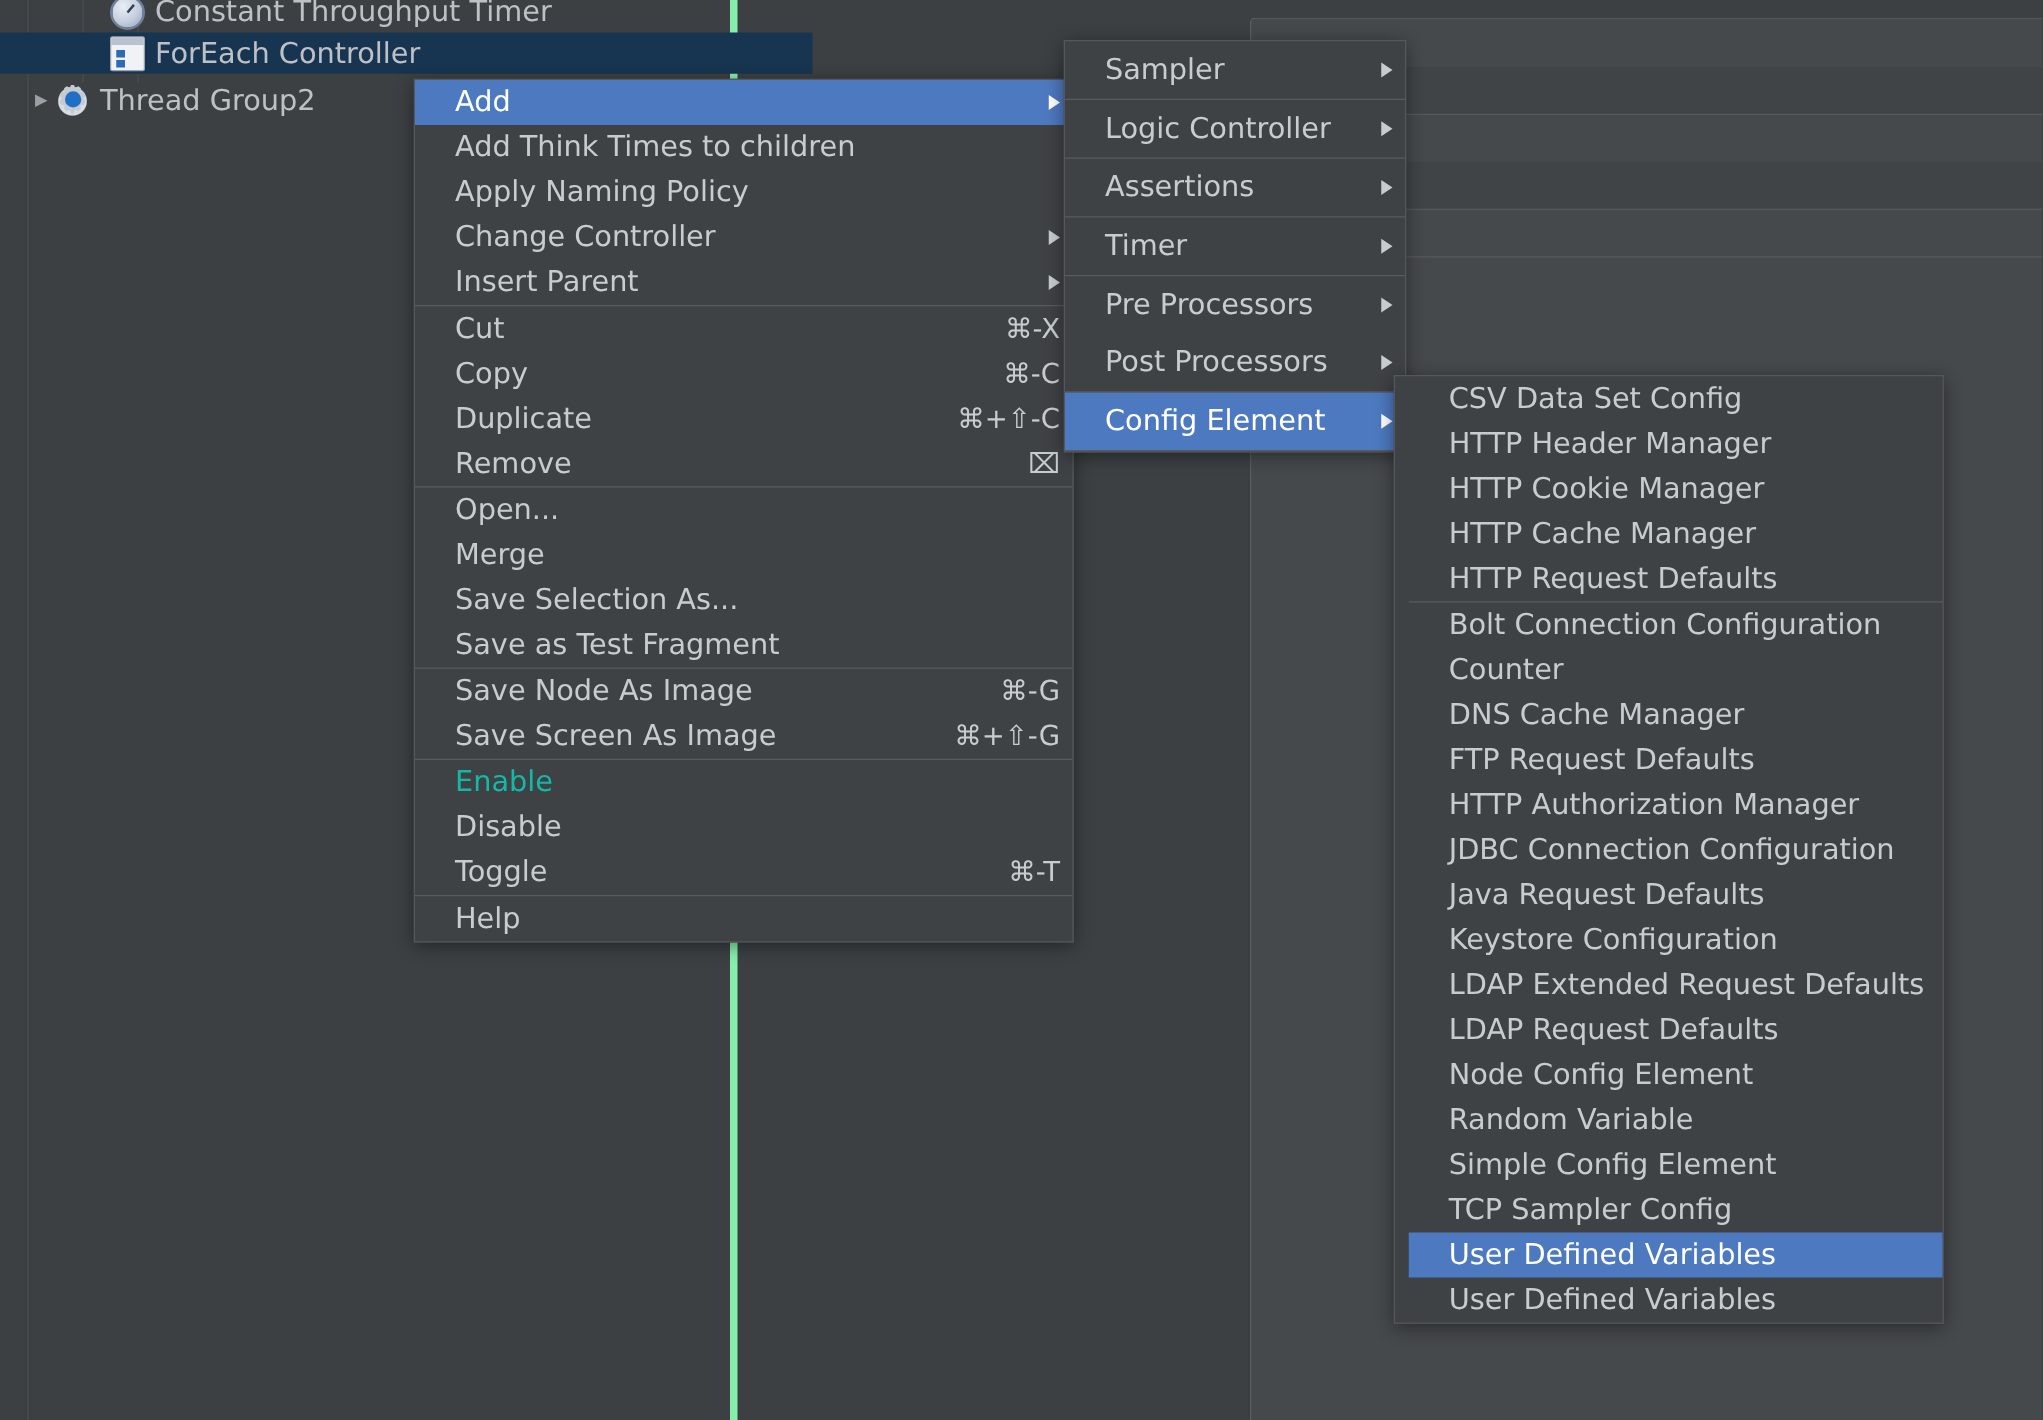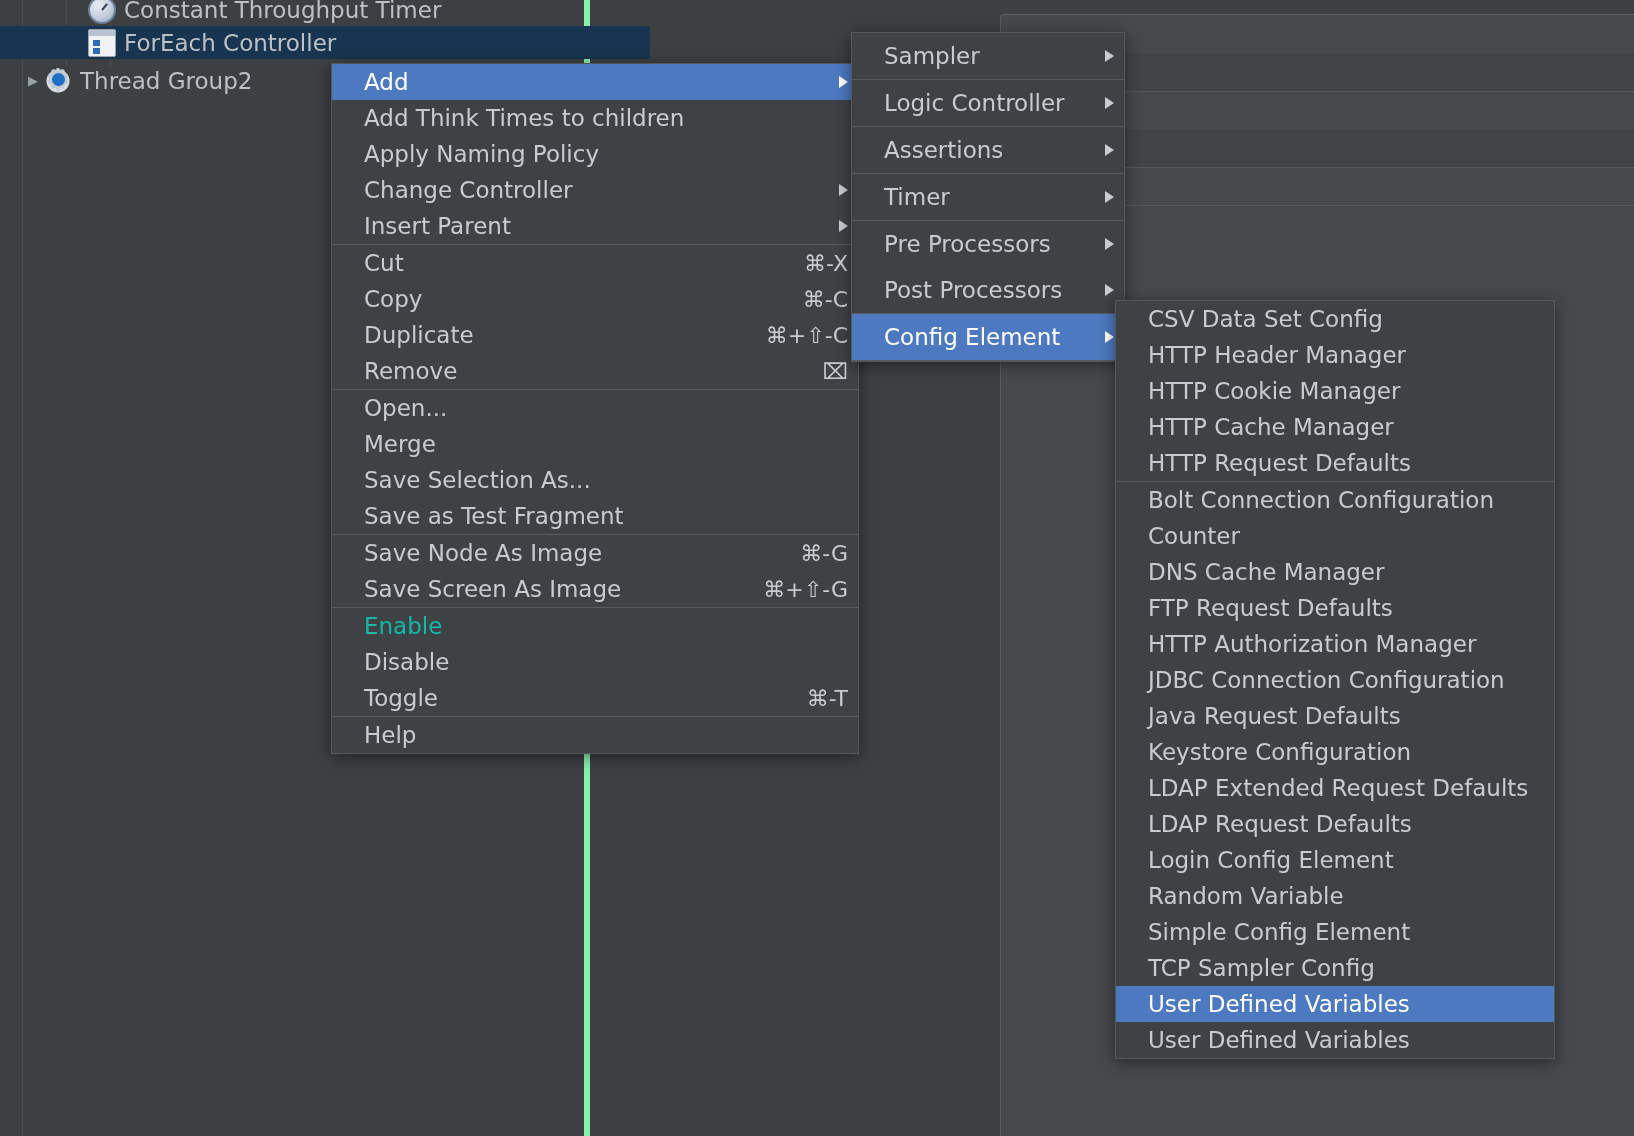--- a/index.html
+++ b/index.html
@@ -206,20 +206,21 @@
   #menu-add {
     left: 851px; top: 32px;
     width: 274px;
   }
   #menu-add .menu-item { height: 46px; gap: 11px; }
   #menu-add .menu-item .label { padding-left: 0; }
 
   #menu-config {
     left: 1115px; top: 300px;
     width: 440px;
+    padding-left: 11px;
   }
   #menu-config .menu-item { height: 36px; padding-left: 32px; }
 </style>
 </head>
 <body>
 
 <div id="app-bg">
 
   <div id="work-panel">
     <div class="work-row" style="top:0px"></div>
@@ -420,21 +421,21 @@
   <div class="menu-item">
     <span class="label">Keystore Configuration</span>
   </div>
   <div class="menu-item">
     <span class="label">LDAP Extended Request Defaults</span>
   </div>
   <div class="menu-item">
     <span class="label">LDAP Request Defaults</span>
   </div>
   <div class="menu-item">
-    <span class="label">Login Config Element</span>
+    <span class="label">Node Config Element</span>
   </div>
   <div class="menu-item">
     <span class="label">Random Variable</span>
   </div>
   <div class="menu-item">
     <span class="label">Simple Config Element</span>
   </div>
   <div class="menu-item">
     <span class="label">TCP Sampler Config</span>
   </div>

